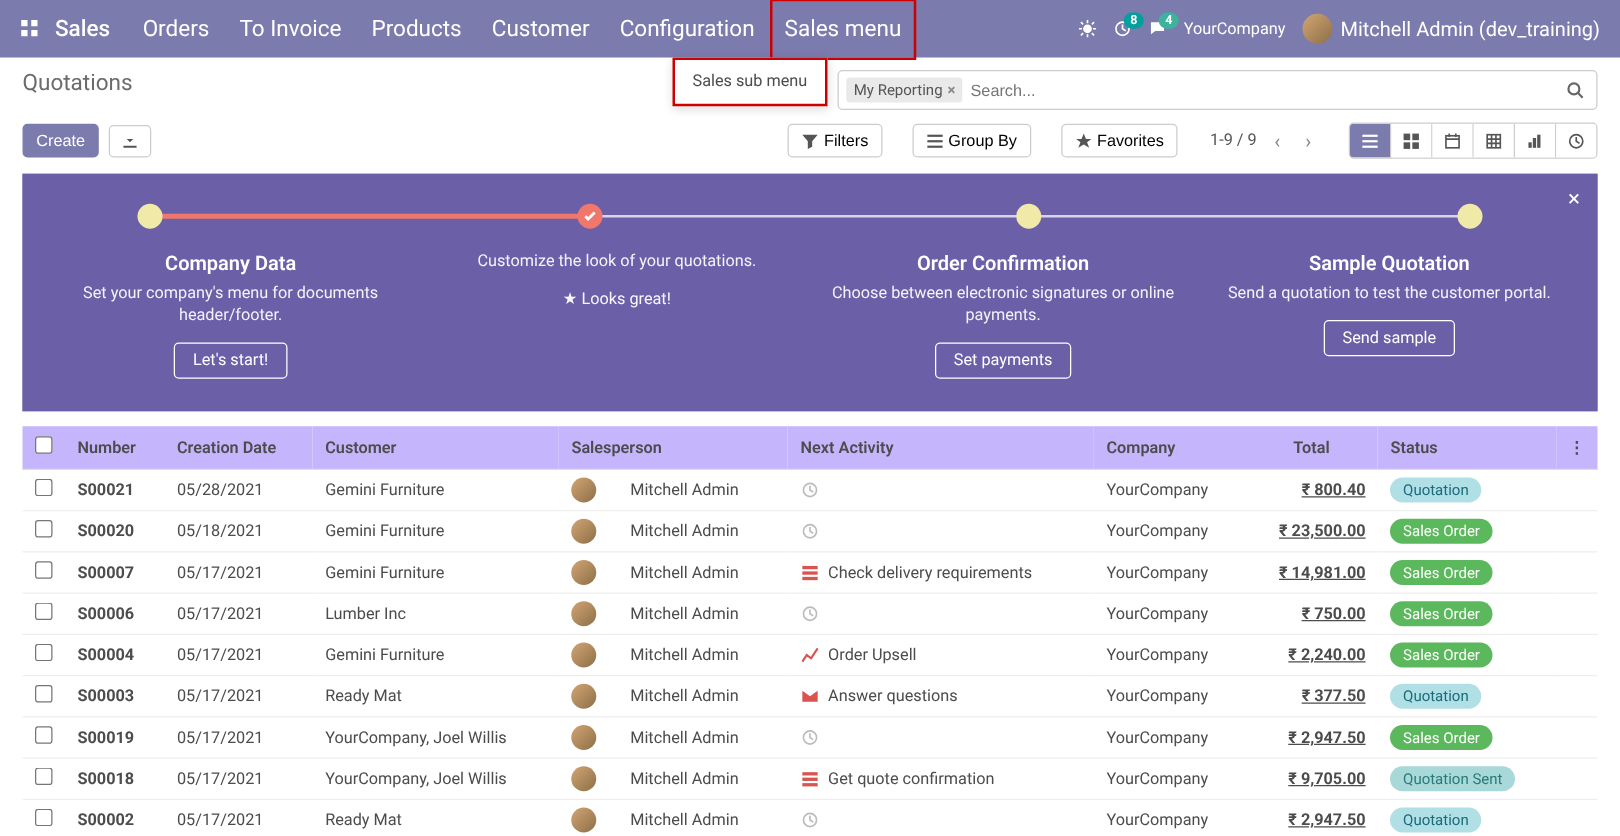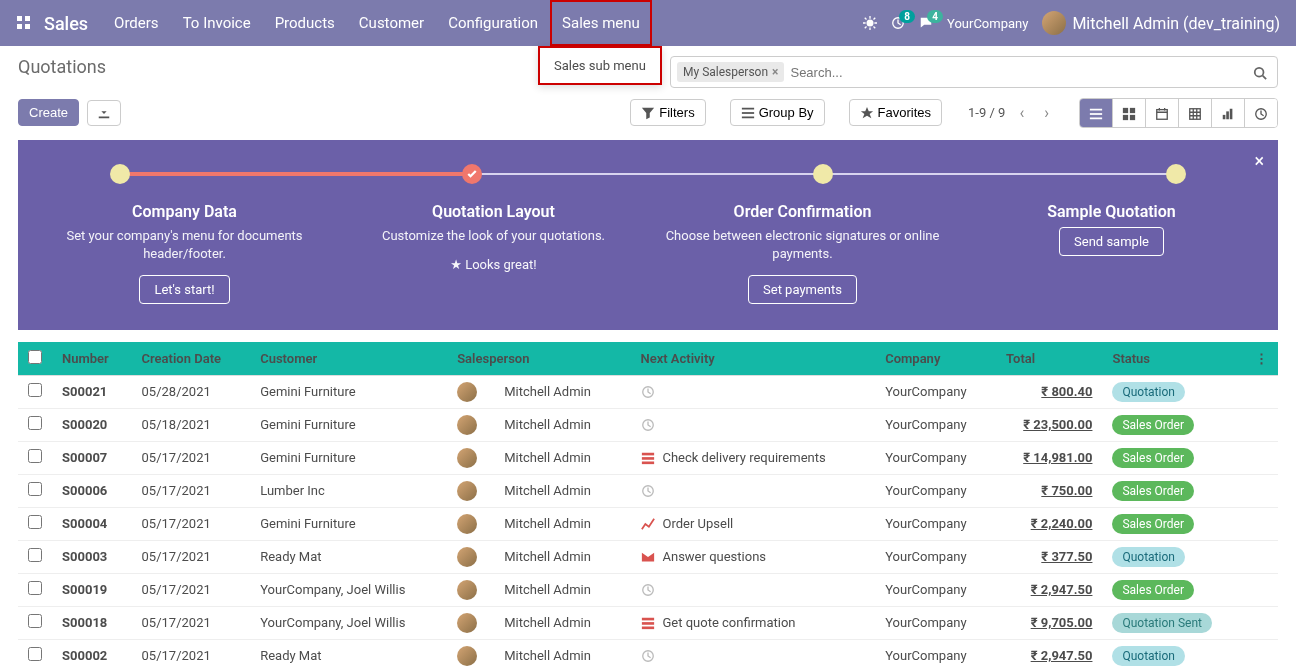--- a/index.html
+++ b/index.html
@@ -2,21 +2,21 @@
 <html><head>
 <meta charset="utf-8">
 <style>
 * { box-sizing: border-box; margin: 0; padding: 0; }
 body { font-family: -apple-system, BlinkMacSystemFont, "Segoe UI", Roboto, sans-serif; font-size: 13px; color: #4c4c4c; background: #fff; width: 1296px; }
 .topnav { background: #7C7BAD; height: 46px; display: flex; align-items: center; color: #fff; padding: 0 8px; }
 .apps-icon { width: 32px; display: flex; align-items: center; justify-content: center; cursor: pointer; }
 .apps-icon svg { fill: #fff; }
 .brand { font-size: 18px; font-weight: 500; margin: 0 14px 0 4px; }
 .nav-items { display: flex; gap: 0; }
-.nav-item { padding: 14px 12px; font-size: 15px; cursor: pointer; }
+.nav-item { padding: 14px 12px; font-size: 18px; cursor: pointer; }
 .nav-item.highlighted { border: 2px solid #c00; padding: 12px 10px; }
 .nav-spacer { flex: 1; }
 .nav-right { display: flex; align-items: center; gap: 14px; padding-right: 8px; }
 .icon-btn { position: relative; cursor: pointer; display: flex; align-items: center; }
 .badge { position: absolute; top: -6px; right: -10px; background: #00a09d; color: #fff; font-size: 10px; font-weight: bold; padding: 1px 5px; border-radius: 8px; }
 .badge.green { background: #3db39e; }
 .avatar { width: 24px; height: 24px; border-radius: 50%; background: linear-gradient(135deg,#d4a574,#8b6f47); display: inline-block; vertical-align: middle; margin-right: 6px; }
 .avatar.small { width: 20px; height: 20px; }
 .username { font-size: 16px; }
 
@@ -56,22 +56,22 @@
 .pd4 { left: 100%; margin-left: -10px; }
 .steps-row { display: flex; }
 .step { flex: 1; text-align: center; padding: 0 14px; }
 .step-title { font-size: 16px; font-weight: 600; margin-bottom: 6px; }
 .step-desc { font-size: 13px; opacity: 0.92; line-height: 1.4; margin-bottom: 12px; }
 .step-btn { display: inline-block; border: 1px solid #fff; padding: 6px 14px; border-radius: 4px; cursor: pointer; font-size: 13px; }
 .step-done { font-size: 13px; opacity: 0.95; }
 
 .table-wrap { margin: 12px 18px 0; }
 table { width: 100%; border-collapse: collapse; }
-thead th { background: #14b8a6; text-align: left; padding: 8px 10px; font-size: 13px; font-weight: 600; color: #4c4c4c; border-bottom: 1px solid #ddd; }
-th.num { text-align: left; }
+thead th { background: #c4b5fd; text-align: left; padding: 8px 10px; font-size: 13px; font-weight: 600; color: #4c4c4c; border-bottom: 1px solid #ddd; }
+th.num { text-align: center; }
 tbody td { padding: 6px 10px; border-bottom: 1px solid #eee; font-size: 13px; vertical-align: middle; }
 td.bold { font-weight: 700; }
 td.num { text-align: right; font-weight: 700; text-decoration: underline; }
 .chk { width: 14px; height: 14px; }
 .sp-cell { display: flex; align-items: center; gap: 21px; }
 .act-cell { display: flex; align-items: center; gap: 6px; }
 .act-icon { width: 16px; height: 16px; display: inline-flex; align-items: center; justify-content: center; }
 .act-icon.clock { color: #bbb; }
 .act-icon.red { color: #d9534f; }
 .status-badge { display: inline-block; padding: 3px 10px; border-radius: 10px; font-size: 12px; }
@@ -132,21 +132,21 @@
   </div>
 </div>
 
 <div class="submenu-dropdown">Sales sub menu</div>
 
 <div class="control-row1">
   <div class="page-title">Quotations</div>
   <div class="control-spacer"></div>
   <div class="search-wrap">
     <div class="facet">
-      <span>My Salesperson</span>
+      <span>My Reporting</span>
       <span class="facet-x">×</span>
     </div>
     <input class="search-input" placeholder="Search..." style="">
     <div class="search-btn">
       <svg class="ico" viewBox="0 0 16 16" fill="none" stroke="#666" stroke-width="2">
           <circle cx="7" cy="7" r="5"></circle>
           <path d="M11 11l4 4"></path>
         </svg>
     </div>
   </div>
@@ -232,31 +232,31 @@
     <div class="progress-dot pd3"></div>
     <div class="progress-dot pd4"></div>
   </div>
   <div class="steps-row">
     <div class="step">
       <div class="step-title">Company Data</div>
       <div class="step-desc">Set your company's menu for documents header/footer.</div>
       <div class="step-btn">Let's start!</div>
     </div>
     <div class="step">
-      <div class="step-title">Quotation Layout</div>
       <div class="step-desc">Customize the look of your quotations.</div>
       <div class="step-done">★ <span>Looks great!</span></div>
     </div>
     <div class="step">
       <div class="step-title">Order Confirmation</div>
       <div class="step-desc">Choose between electronic signatures or online payments.</div>
       <div class="step-btn">Set payments</div>
     </div>
     <div class="step">
       <div class="step-title">Sample Quotation</div>
+      <div class="step-desc">Send a quotation to test the customer portal.</div>
       <div class="step-btn">Send sample</div>
     </div>
   </div>
 </div>
 
 <div class="table-wrap">
 <table>
   <thead>
     <tr>
       <th style="width:32px"><input type="checkbox" class="chk" style=""></th>

